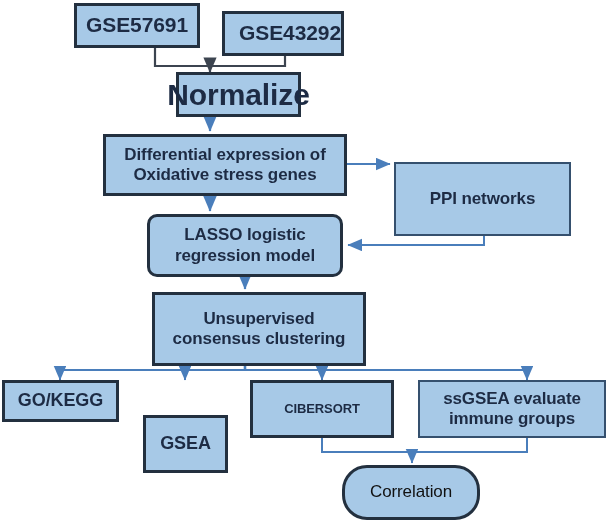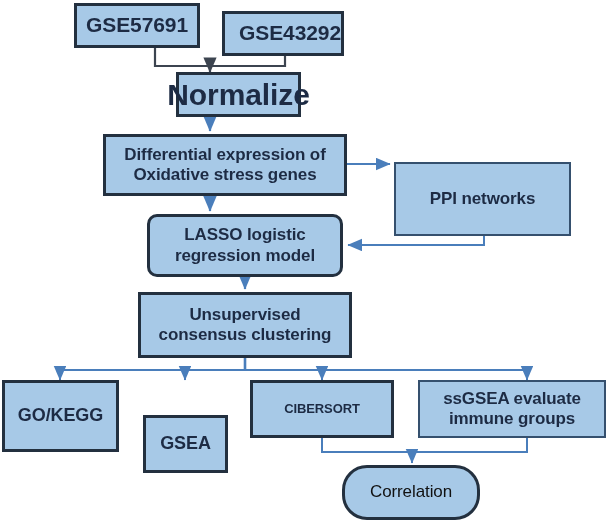--- a/index.html
+++ b/index.html
@@ -137,28 +137,28 @@
     <span>PPI networks</span>
   </div>
 
   <div class="node n-lasso" style="left:147px; top:214px; width:196px; height:63px;">
     <span>
       <span>LASSO logistic</span><br>
       <span>regression model</span>
     </span>
   </div>
 
-  <div class="node n-cluster" style="left:138px; top:292px; width:214px; height:66px;">
+  <div class="node n-cluster" style="left:152px; top:292px; width:214px; height:74px;">
     <span>
       <span>Unsupervised</span><br>
       <span>consensus clustering</span>
     </span>
   </div>
 
-  <div class="node n-gokegg" style="left:2px; top:380px; width:117px; height:72px;">
+  <div class="node n-gokegg" style="left:2px; top:380px; width:117px; height:42px;">
     <span>GO/KEGG</span>
   </div>
 
   <div class="node n-gsea" style="left:143px; top:380px; width:85px; height:58px;margin-top:35px;">
     <span>GSEA</span>
   </div>
 
   <div class="node n-cibersort" style="left:250px; top:380px; width:144px; height:58px;">
     <span>CIBERSORT</span>
   </div>

